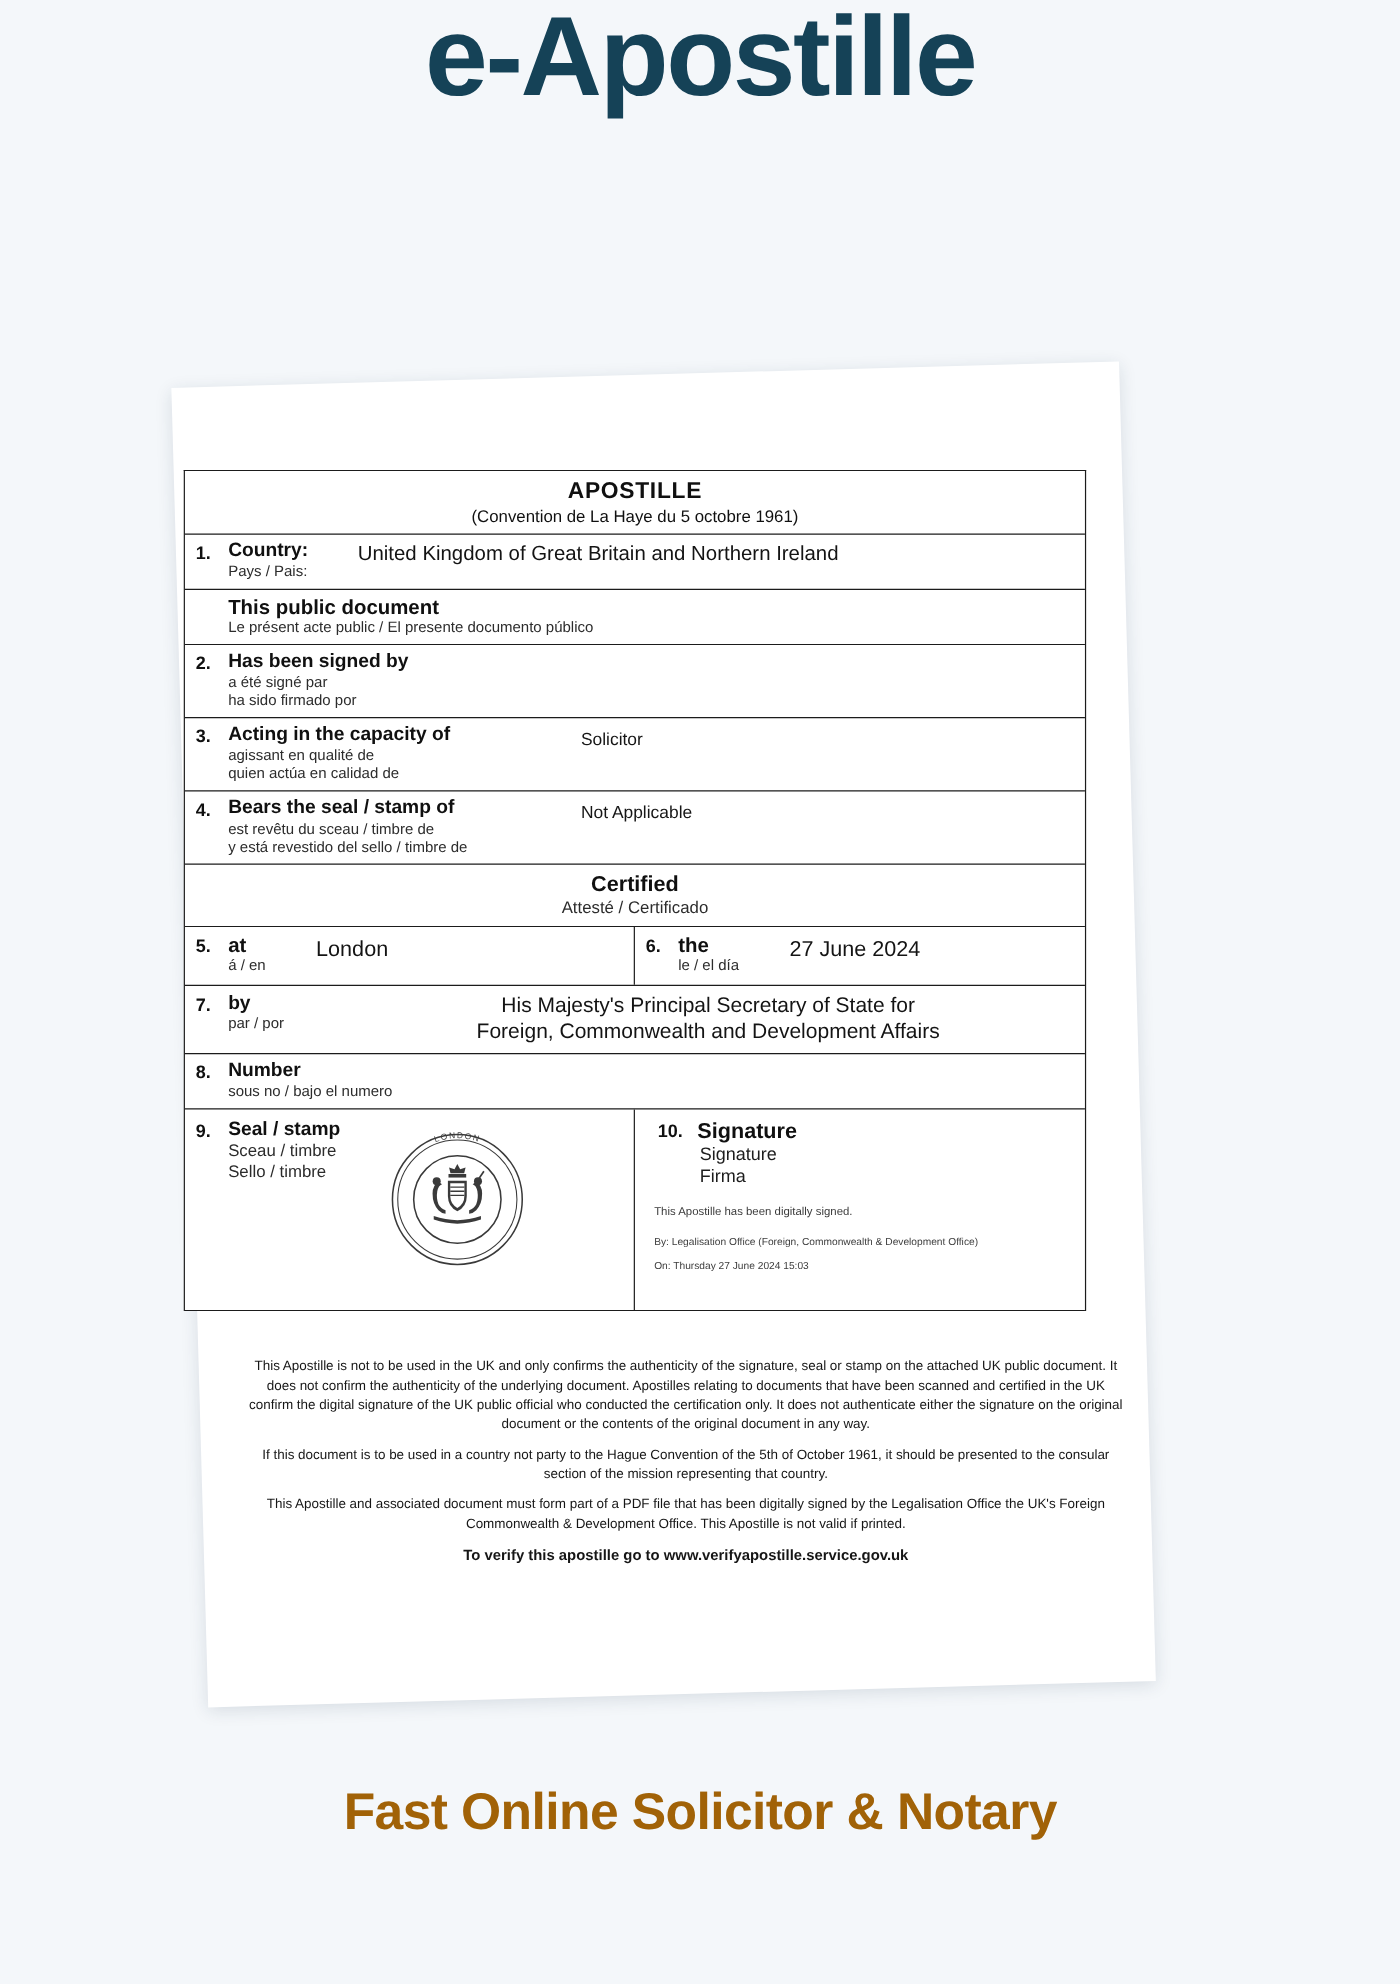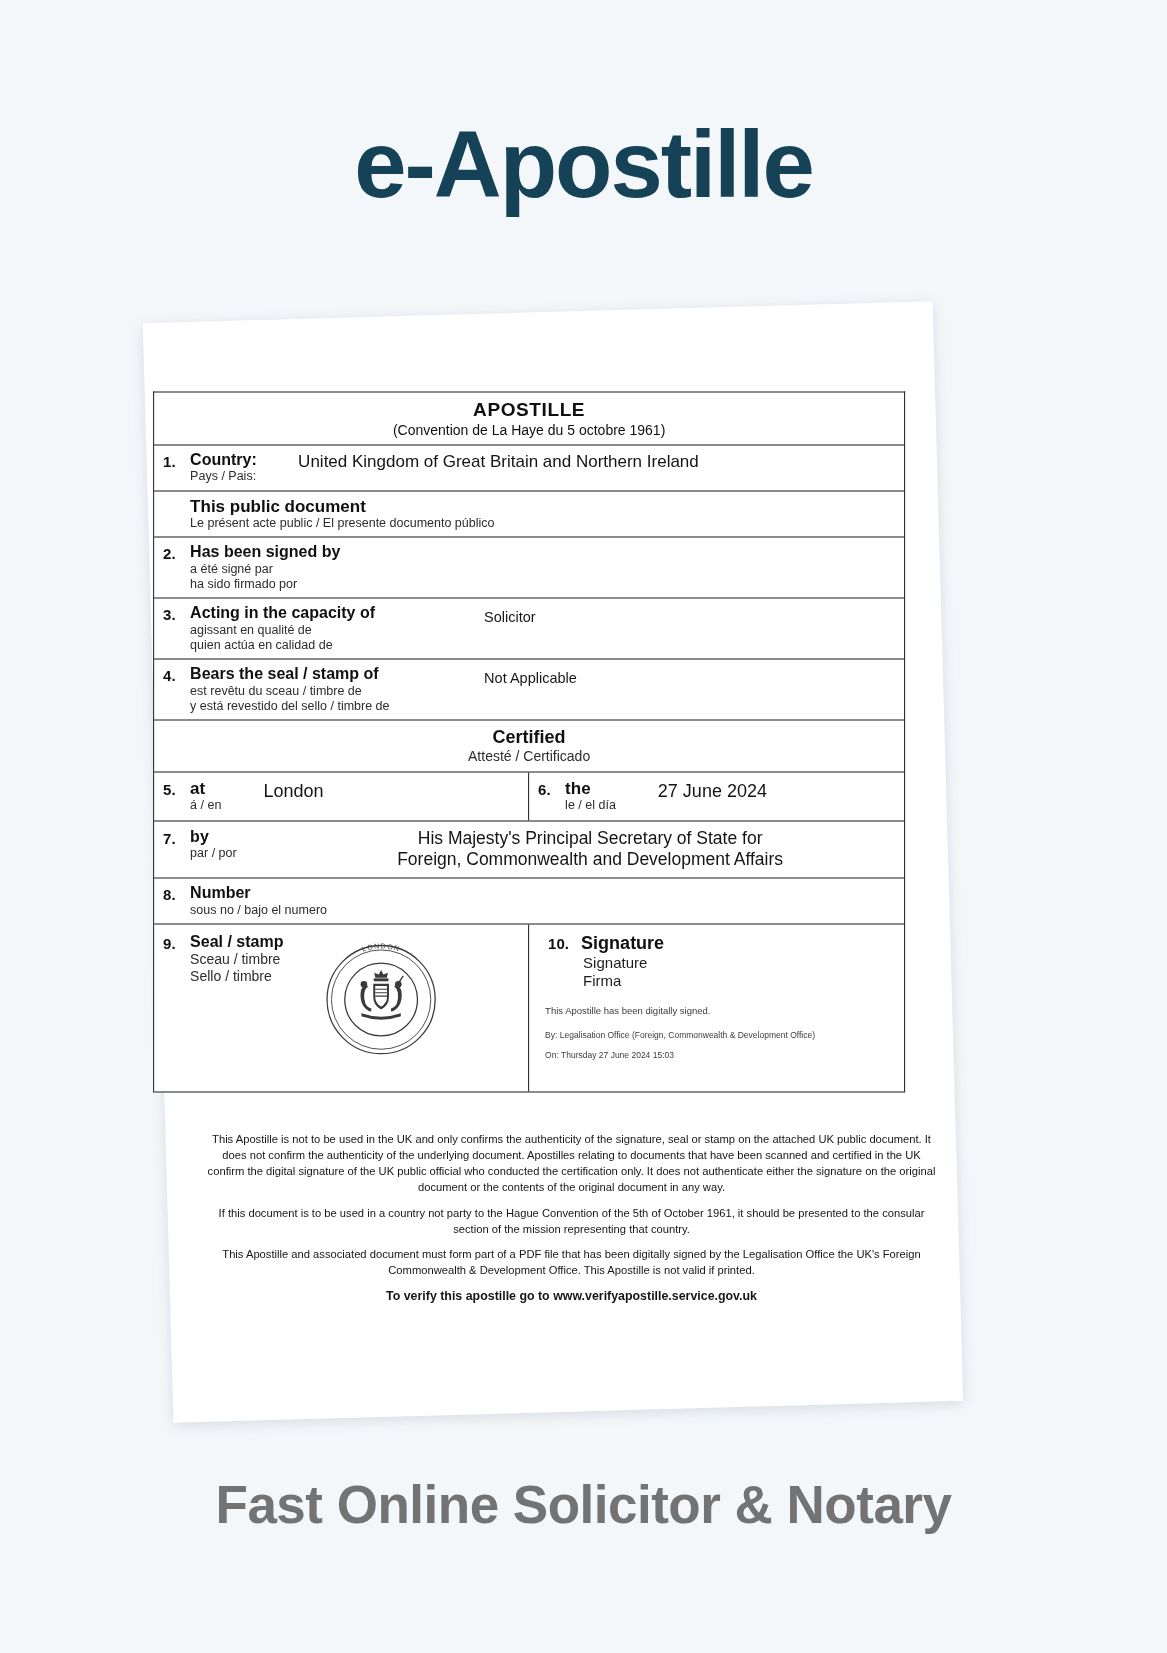--- a/index.html
+++ b/index.html
@@ -9,21 +9,20 @@
     height: 1653px;
     background: #f4f7fa;
     font-family: "Liberation Sans", sans-serif;
     overflow: hidden;
     position: relative;
   }
 
   
   #promo-header {
     text-align: center;
-    padding-top: 118px;
   }
   #promo-title {
     font-size: 94px;
     font-weight: bold;
     color: #154257;
     letter-spacing: -2px;
     line-height: 1.0;
     margin: 0;
   }
   #promo-subtitle {
@@ -33,23 +32,23 @@
     letter-spacing: -0.5px;
     margin: 18px 0 0 0;
   }
 
   
   #promo-footer {
     position: absolute;
     left: 0; right: 0;
     bottom: 118px;
     text-align: center;
-    font-size: 53px;
-    font-weight: bold;
-    color: #737373;
+    font-size: 43px;
+    font-weight: bold;
+    color: #a16207;
     letter-spacing: -0.5px;
   }
 
   
   #doc-sheet-wrap {
     position: absolute;
     left: 158px;
     top: 312px;
     width: 790px;
     height: 1100px;

